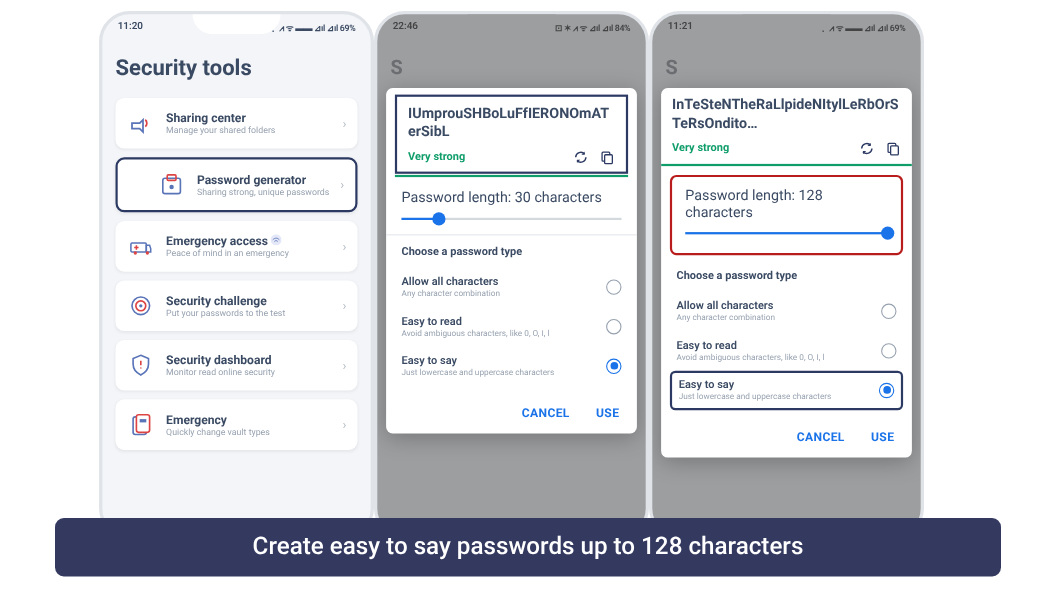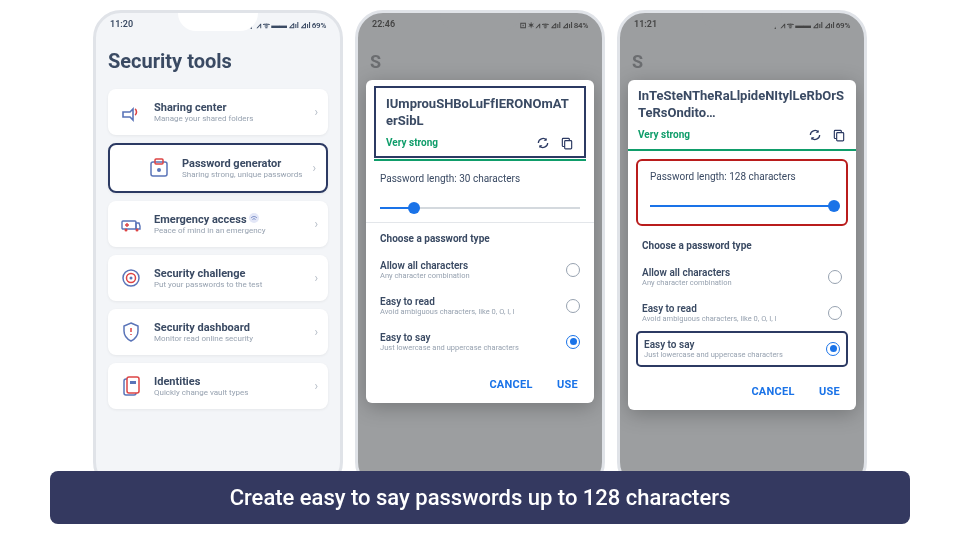--- a/index.html
+++ b/index.html
@@ -1,17 +1,17 @@
 <!DOCTYPE html>
 <html><head>
 <meta charset="utf-8">
 <style>
   * { box-sizing: border-box; margin: 0; padding: 0; }
   body { font-family: -apple-system, BlinkMacSystemFont, 'Segoe UI', Roboto, sans-serif; background: #fff; width: 960px; height: 540px; position: relative; }
-  .container { display: flex; gap: 12px; padding: 10px 90px 0 90px; justify-content: center; }
+  .container { display: flex; padding: 10px 90px 0 90px; }
   .phone { width: 250px; height: 480px; background: #f3f5f8; border-radius: 28px; border: 3px solid #e0e3e8; position: relative; overflow: hidden; }
   .phone-gray { background: #9c9ea0; }
   .notch { position: absolute; top: 0; left: 50%; transform: translateX(-50%); width: 80px; height: 18px; background: #fff; border-radius: 0 0 40px 40px; z-index: 5; }
   .phone-gray .notch { background: #9c9ea0; }
   .statusbar { display: flex; justify-content: space-between; padding: 6px 14px; font-size: 9px; color: #3a4a63; font-weight: 600; }
   .phone-gray .statusbar { color: #444; }
   .sb-right { font-size: 8px; letter-spacing: -0.3px; }
   .screen1-body { padding: 12px 12px; }
   .sec-title { font-size: 20px; font-weight: 700; color: #3a4a63; margin-bottom: 16px; }
   .tool-card { background: #fff; border-radius: 8px; padding: 10px 10px; margin-bottom: 8px; display: flex; align-items: center; gap: 10px; box-shadow: 0 1px 3px rgba(0,0,0,0.06); position: relative; }
@@ -26,21 +26,21 @@
   .modal { background: #fff; border-radius: 6px; margin: 0 8px; box-shadow: 0 4px 20px rgba(0,0,0,0.25); overflow: hidden; }
   .peek { font-size: 18px; font-weight: 700; color: #6b6d70; padding: 14px 0 8px 12px; }
   .pwd-box { border: 2.5px solid #2c3a63; border-radius: 0; margin: 6px 8px 0 8px; padding: 8px 10px 6px 10px; }
   .pwd-text { font-size: 13px; font-weight: 700; color: #3a4a63; word-break: break-all; line-height: 1.3; }
   .pwd-row { display: flex; align-items: center; justify-content: space-between; margin-top: 6px; }
   .pwd-strength { font-size: 10px; font-weight: 700; color: #0f9d6a; }
   .pwd-icons { display: flex; gap: 10px; color: #2c3a63; }
   .pwd-icon { width: 14px; height: 14px; display: flex; align-items: center; justify-content: center; }
   .strength-bar { height: 2px; background: #0f9d6a; margin: 1px 8px 0 8px; }
   .modal-body { padding: 12px 14px 8px 14px; }
-  .len-label { font-size: 10px; color: #3a4a63; margin-bottom: 16px; }
+  .len-label { font-size: 13px; color: #3a4a63; margin-bottom: 3px; }
   .slider { position: relative; height: 16px; margin-bottom: 4px; }
   .slider-track { position: absolute; top: 7px; left: 0; right: 0; height: 2px; background: #d4d9de; }
   .slider-fill { position: absolute; top: 7px; left: 0; height: 2px; background: #1a73e8; }
   .slider-thumb { position: absolute; top: 2px; width: 12px; height: 12px; border-radius: 50%; background: #1a73e8; transform: translateX(-50%); }
   .section-h { font-size: 10px; font-weight: 700; color: #3a4a63; margin: 10px 0 8px 0; }
   .ptype { display: flex; align-items: center; justify-content: space-between; padding: 8px 0; }
   .ptype.selected-box { border: 2px solid #2c3a63; border-radius: 5px; padding: 6px 6px; margin: 0 -6px; }
   .ptype-text .pt-title { font-size: 10px; font-weight: 600; color: #3a4a63; }
   .ptype-text .pt-sub { font-size: 7.5px; color: #97a2b0; }
   .radio { width: 14px; height: 14px; border: 1.5px solid #97a2b0; border-radius: 50%; display: flex; align-items: center; justify-content: center; flex-shrink: 0; }
@@ -150,21 +150,21 @@
 
       <div class="tool-card">
         <span class="tool-icon">
           <svg width="24" height="24" viewBox="0 0 24 24">
               <rect x="5" y="5" width="12" height="16" rx="2" fill="none" stroke="#5a74b8" stroke-width="1.5"></rect>
               <rect x="8" y="3" width="12" height="16" rx="2" fill="#fff" stroke="#d44" stroke-width="1.5"></rect>
               <rect x="11" y="7" width="6" height="3" fill="#5a74b8"></rect>
             </svg>
         </span>
         <div class="tool-text">
-          <div class="tool-title">Identities</div>
+          <div class="tool-title">Emergency</div>
           <div class="tool-sub">Quickly change vault types</div>
         </div>
         <span class="tool-chev">›</span>
       </div>
     </div>
   </div>
 
   <div class="phone phone-gray">
     <div class="notch"></div>
     <div class="statusbar">

